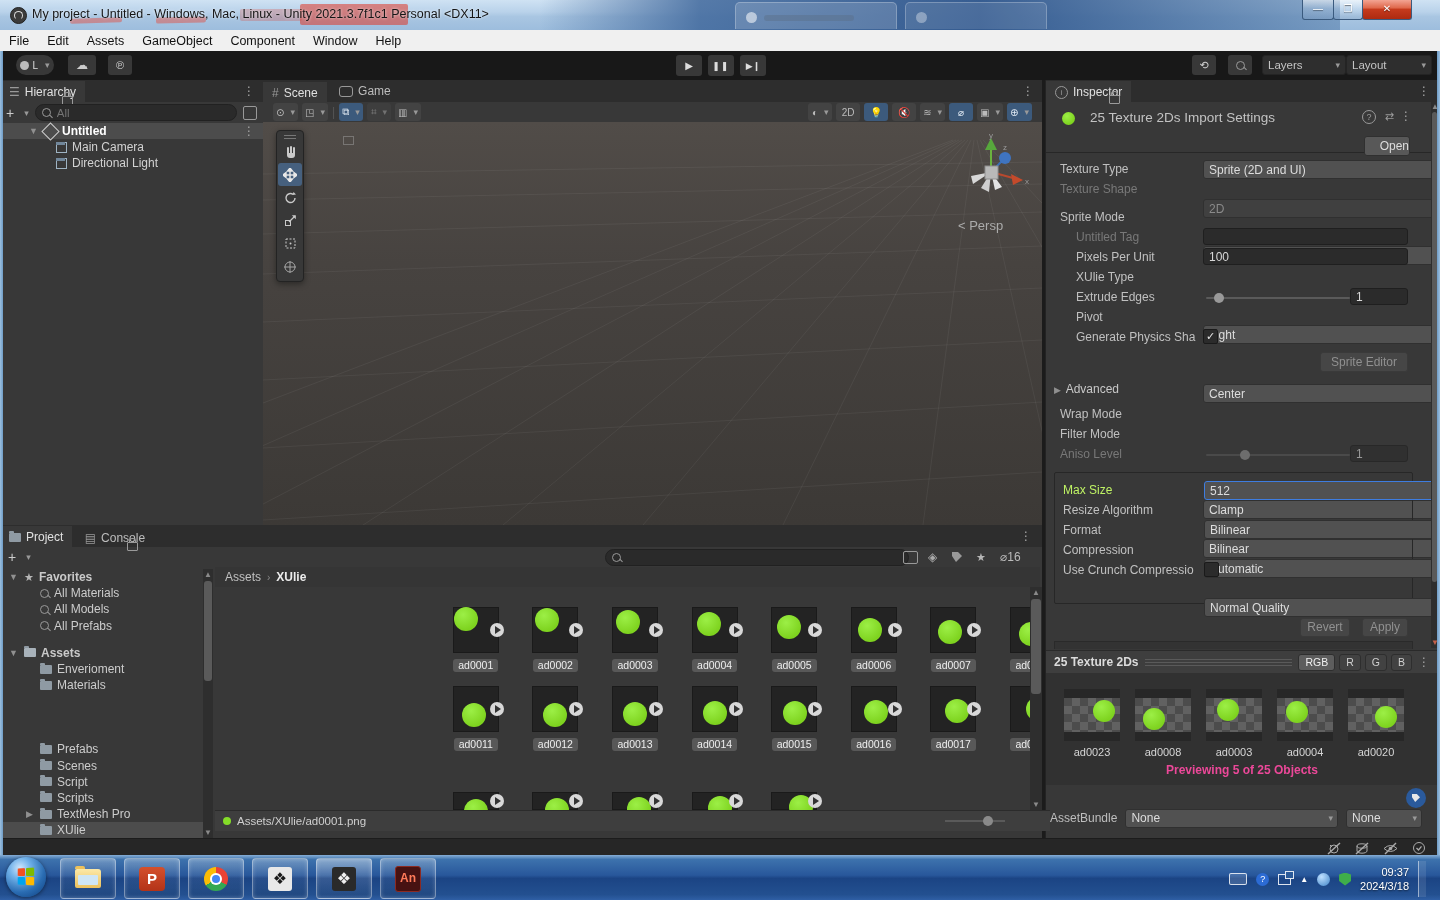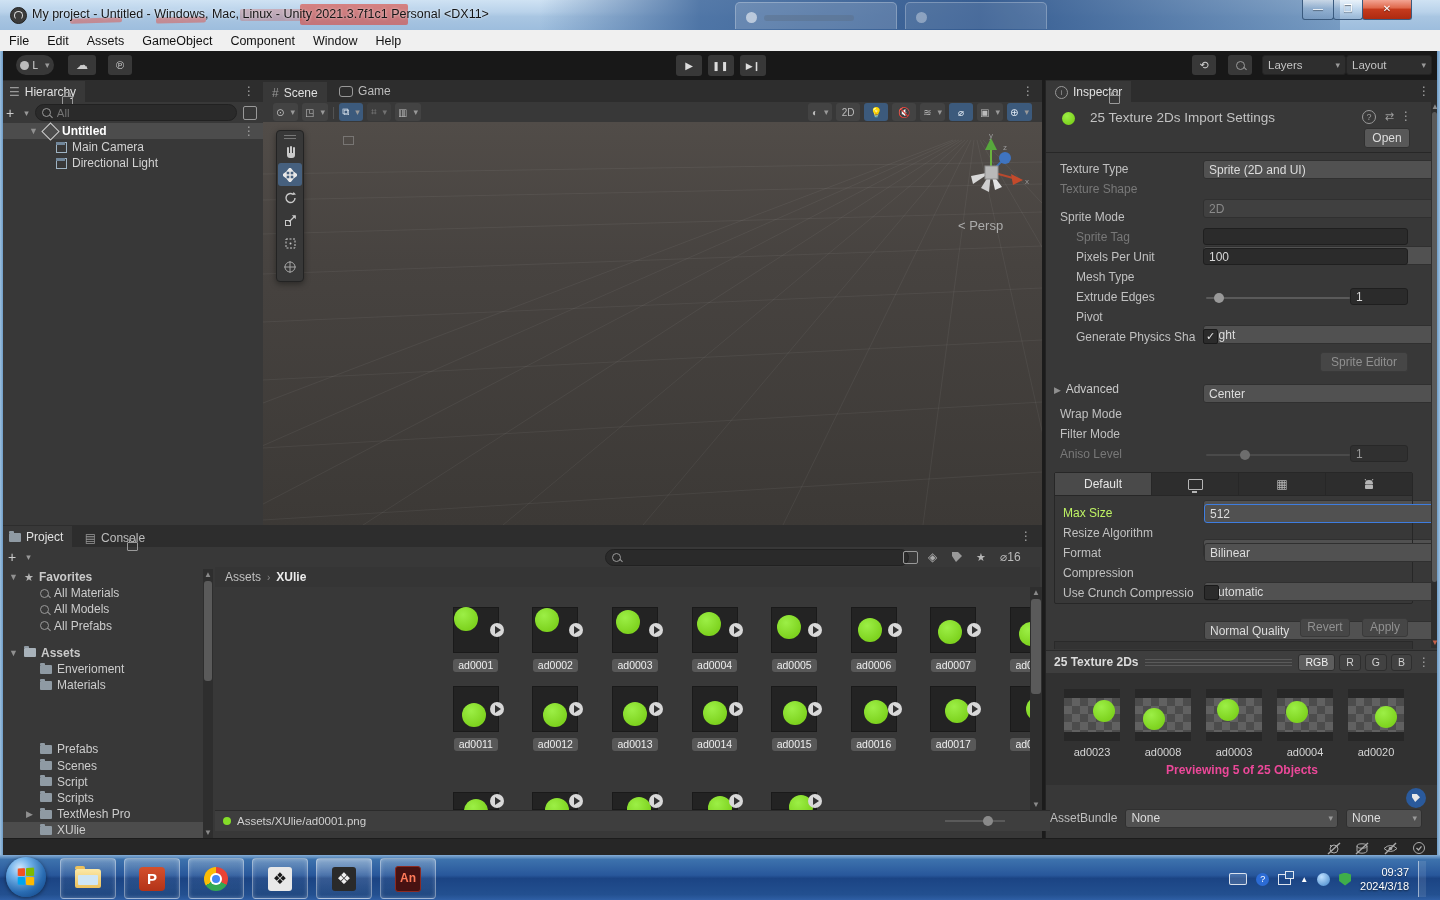--- a/index.html
+++ b/index.html
@@ -393,50 +393,50 @@
     </div>
     <span class="icon-lock abs" style="right:26px;top:9px;"></span>
     <span class="kebab abs" style="right:8px;top:4px;">⋮</span>
   </div>
   <div style="position:relative;height:50px;border-bottom:1px solid #272727;">
     <span class="abs" style="left:16px;top:10px;width:13px;height:13px;border-radius:50%;background:radial-gradient(circle at 38% 32%,#9cef46,#7ed31f 70%);"></span>
     <span class="abs" style="left:44px;top:8px;font-size:13.5px;color:#c2c2c2;">25 Texture 2Ds Import Settings</span>
     <span class="abs" style="right:62px;top:8px;width:12px;height:12px;border-radius:50%;border:1px solid #9a9a9a;color:#9a9a9a;font-size:9px;text-align:center;line-height:12px;">?</span>
     <span class="abs" style="right:44px;top:8px;color:#9a9a9a;font-size:11px;">⇄</span>
     <span class="kebab abs" style="right:26px;top:7px;">⋮</span>
-    <div class="ibtn abs" style="right:28px;top:26px;width:44px;height:18px;line-height:18px;">Open</div>
+    <div class="ibtn abs" style="right:28px;top:34px;width:44px;height:18px;line-height:18px;text-align:right;">Open</div>
   </div>
 
   <div class="abs" style="left:0;top:82px;width:100%;height:0;">
     <span class="ilabel" style="top:0;">Texture Type</span>
     <div class="ictrl dd" style="top:-2px;">
         <span>Sprite (2D and UI)</span>
       </div>
 
     <span class="ilabel dis" style="top:20px;">Texture Shape</span>
     <div class="ictrl dd dis" style="top:18px;">
         <span>2D</span>
       </div>
 
     <span class="ilabel" style="top:48px;">Sprite Mode</span>
     <div class="ictrl dd" style="top:46px;">
         <span>Single</span>
       </div>
 
-    <span class="ilabel ind dis" style="top:68px;">Sprite Tag</span>
+    <span class="ilabel ind dis" style="top:68px;">Untitled Tag</span>
     <div class="ictrl tfield" style="top:66px;">
         <span></span>
       </div>
 
     <span class="ilabel ind" style="top:88px;">Pixels Per Unit</span>
     <div class="ictrl tfield" style="top:86px;">
         <span>100</span>
       </div>
 
-    <span class="ilabel ind" style="top:108px;">Mesh Type</span>
+    <span class="ilabel ind" style="top:108px;">XUlie Type</span>
     <div class="ictrl dd" style="top:106px;">
         <span>Tight</span>
       </div>
 
     <span class="ilabel ind" style="top:128px;">Extrude Edges</span>
     <div class="abs slider-track" style="top:135px;">
         <span class="slider-knob" style="left:8px;"></span>
       </div>
     <div class="abs numbox tfield" style="top:126px;">
         <span>1</span>
@@ -467,39 +467,20 @@
     <span class="ilabel dis" style="top:285px;">Aniso Level</span>
     <div class="abs slider-track" style="top:292px;opacity:.55;">
         <span class="slider-knob" style="left:34px;"></span>
       </div>
     <div class="abs numbox tfield" style="top:283px;opacity:.6;">
         <span>1</span>
       </div>
   </div>
 
   <div class="abs" style="left:8px;right:25px;top:392px;height:130px;border:1px solid #272727;border-radius:2px;">
-    <div style="display:flex;height:22px;background:#2d2d2d;border-bottom:1px solid #272727;">
-      <div style="width:96px;background:#4a4a4a;color:#e6e6e6;display:flex;align-items:center;justify-content:center;font-size:12px;">Default</div>
-      <div style="flex:1;display:flex;align-items:center;justify-content:center;border-left:1px solid #272727;">
-        <span style="width:13px;height:9px;border:1.3px solid #b5b5b5;border-radius:1px;display:inline-block;position:relative;">
-            <span style="position:absolute;left:3px;bottom:-4px;width:5px;height:2px;background:#b5b5b5;"></span>
-          </span>
-      </div>
-      <div style="flex:1;display:flex;align-items:center;justify-content:center;border-left:1px solid #272727;color:#b5b5b5;">
-        <span>▦</span>
-      </div>
-      <div style="flex:1;display:flex;align-items:center;justify-content:center;border-left:1px solid #272727;">
-        <svg width="12" height="12">
-            <path d="M2 6 a4 4 0 0 1 8 0 z" fill="#b5b5b5"></path>
-            <rect x="2" y="6.6" width="8" height="4.5" rx="1" fill="#b5b5b5"></rect>
-            <line x1="3" y1="2.6" x2="2" y2="1" stroke="#b5b5b5"></line>
-            <line x1="9" y1="2.6" x2="10" y2="1" stroke="#b5b5b5"></line>
-          </svg>
-      </div>
-    </div>
     <div style="position:relative;">
       <span class="abs ilabel blue" style="left:8px;top:10px;">Max Size</span>
       <div class="abs dd" style="left:149px;right:6px;top:8px;border:1px solid #3e7de0;">
           <span>512</span>
         </div>
       <span class="abs ilabel" style="left:8px;top:30px;">Resize Algorithm</span>
       <div class="abs dd" style="left:149px;right:6px;top:28px;">
           <span>Bilinear</span>
         </div>
       <span class="abs ilabel" style="left:8px;top:50px;">Format</span>

